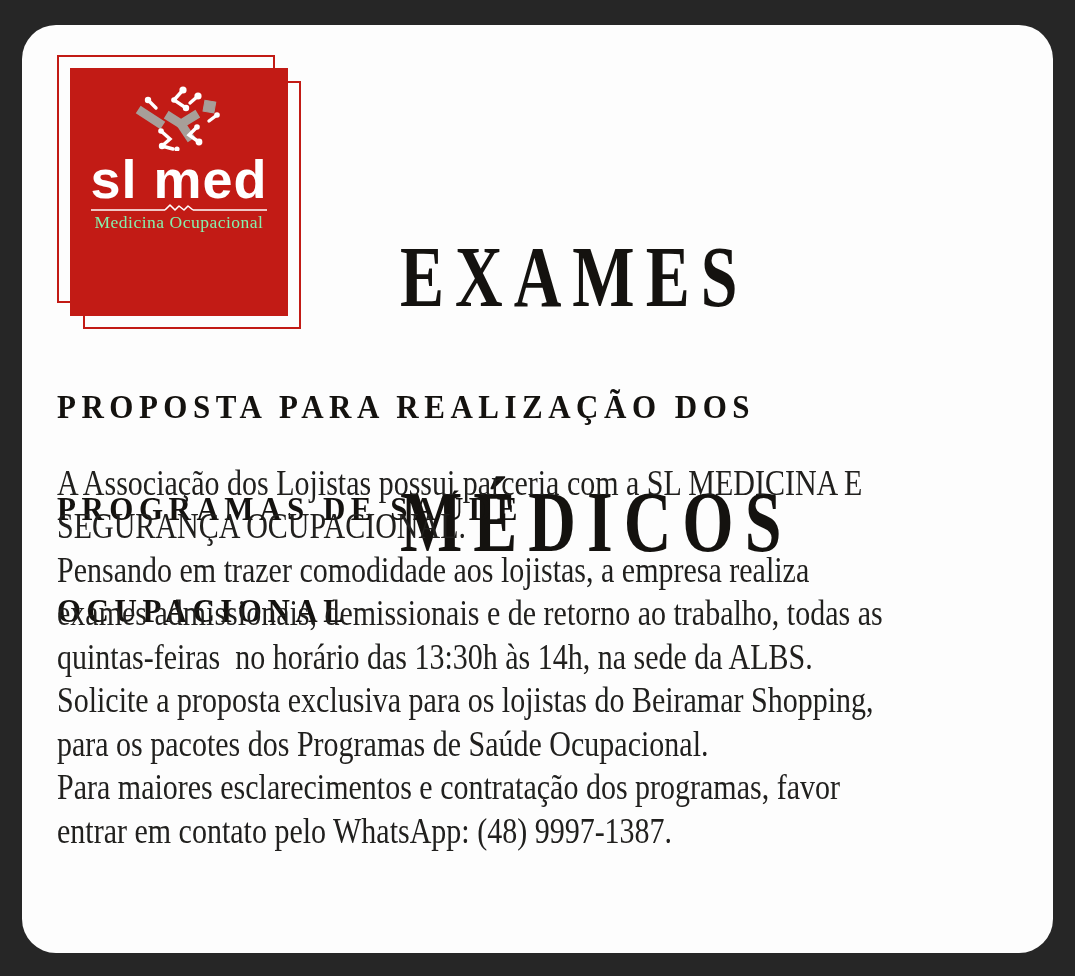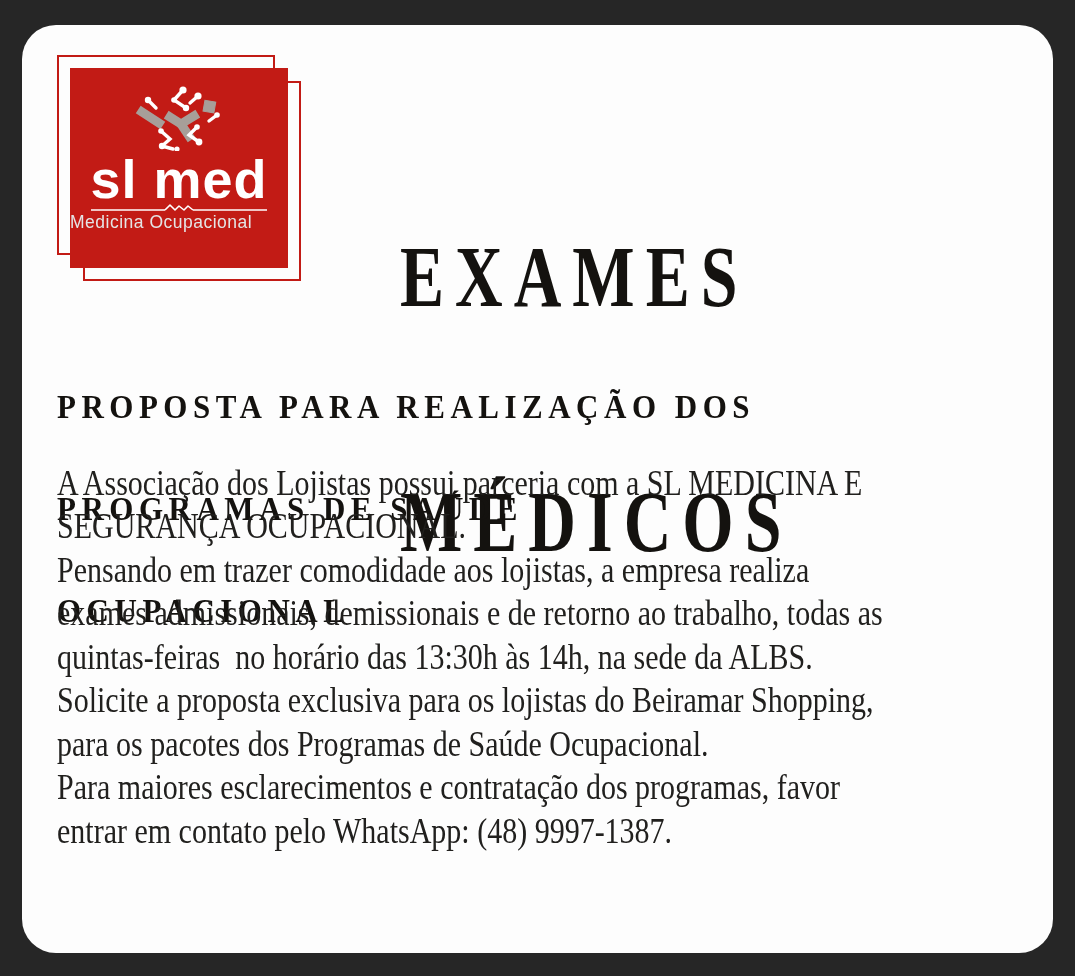--- a/index.html
+++ b/index.html
@@ -12,36 +12,36 @@
   }
   .card {
     position: absolute; left: 22px; top: 25px;
     width: 1031px; height: 928px;
     background: #fdfdfd;
     border-radius: 34px;
   }
 
   
   .logo { position: absolute; left: 35px; top: 30px; width: 246px; height: 230px; }
-  .logo .sq { position: absolute; width: 218px; height: 200px; box-sizing: border-box; }
+  .logo .sq { position: absolute; width: 218px; height: 248px; box-sizing: border-box; }
   .sq-outline-back  { left: 0;   top: 0;   border: 2px solid #c21b15; background: transparent; }
   .sq-outline-front { left: 26px; top: 26px; border: 2px solid #c21b15; background: transparent; }
   .sq-filled { left: 13px; top: 13px; height: 201px; background: #c21b15; }
   .sq-filled .icon-wrap { position: absolute; left: 0; top: 17px; width: 218px; text-align: center; }
   .brand {
     position: absolute; left: 0; top: 84px; width: 218px;
     text-align: center; color: #ffffff;
     font-family: "Liberation Sans", sans-serif;
     font-weight: bold; font-size: 54px; line-height: 54px; letter-spacing: 1px;
   }
   .brand-divider { position: absolute; left: 21px; top: 132px; width: 176px; height: 12px; }
   .tagline {
     position: absolute; left: 0; top: 144px; width: 218px;
-    text-align: left; color: #e5e5e5;
-    font-family: Liberation Sans, sans-serif;
+    text-align: center; color: #86efac;
+    font-family: Liberation Serif, serif;
     font-size: 17.5px; line-height: 20px; letter-spacing: 0.5px;
   }
 
   
   .title {
     position: absolute; left: 378px; top: 47px; margin: 0;
     color: #14120f; font-weight: bold;
     font-size: 66px; line-height: 62px; letter-spacing: 11px;
     transform: scaleY(1.32); transform-origin: 0 0;
     white-space: pre;

